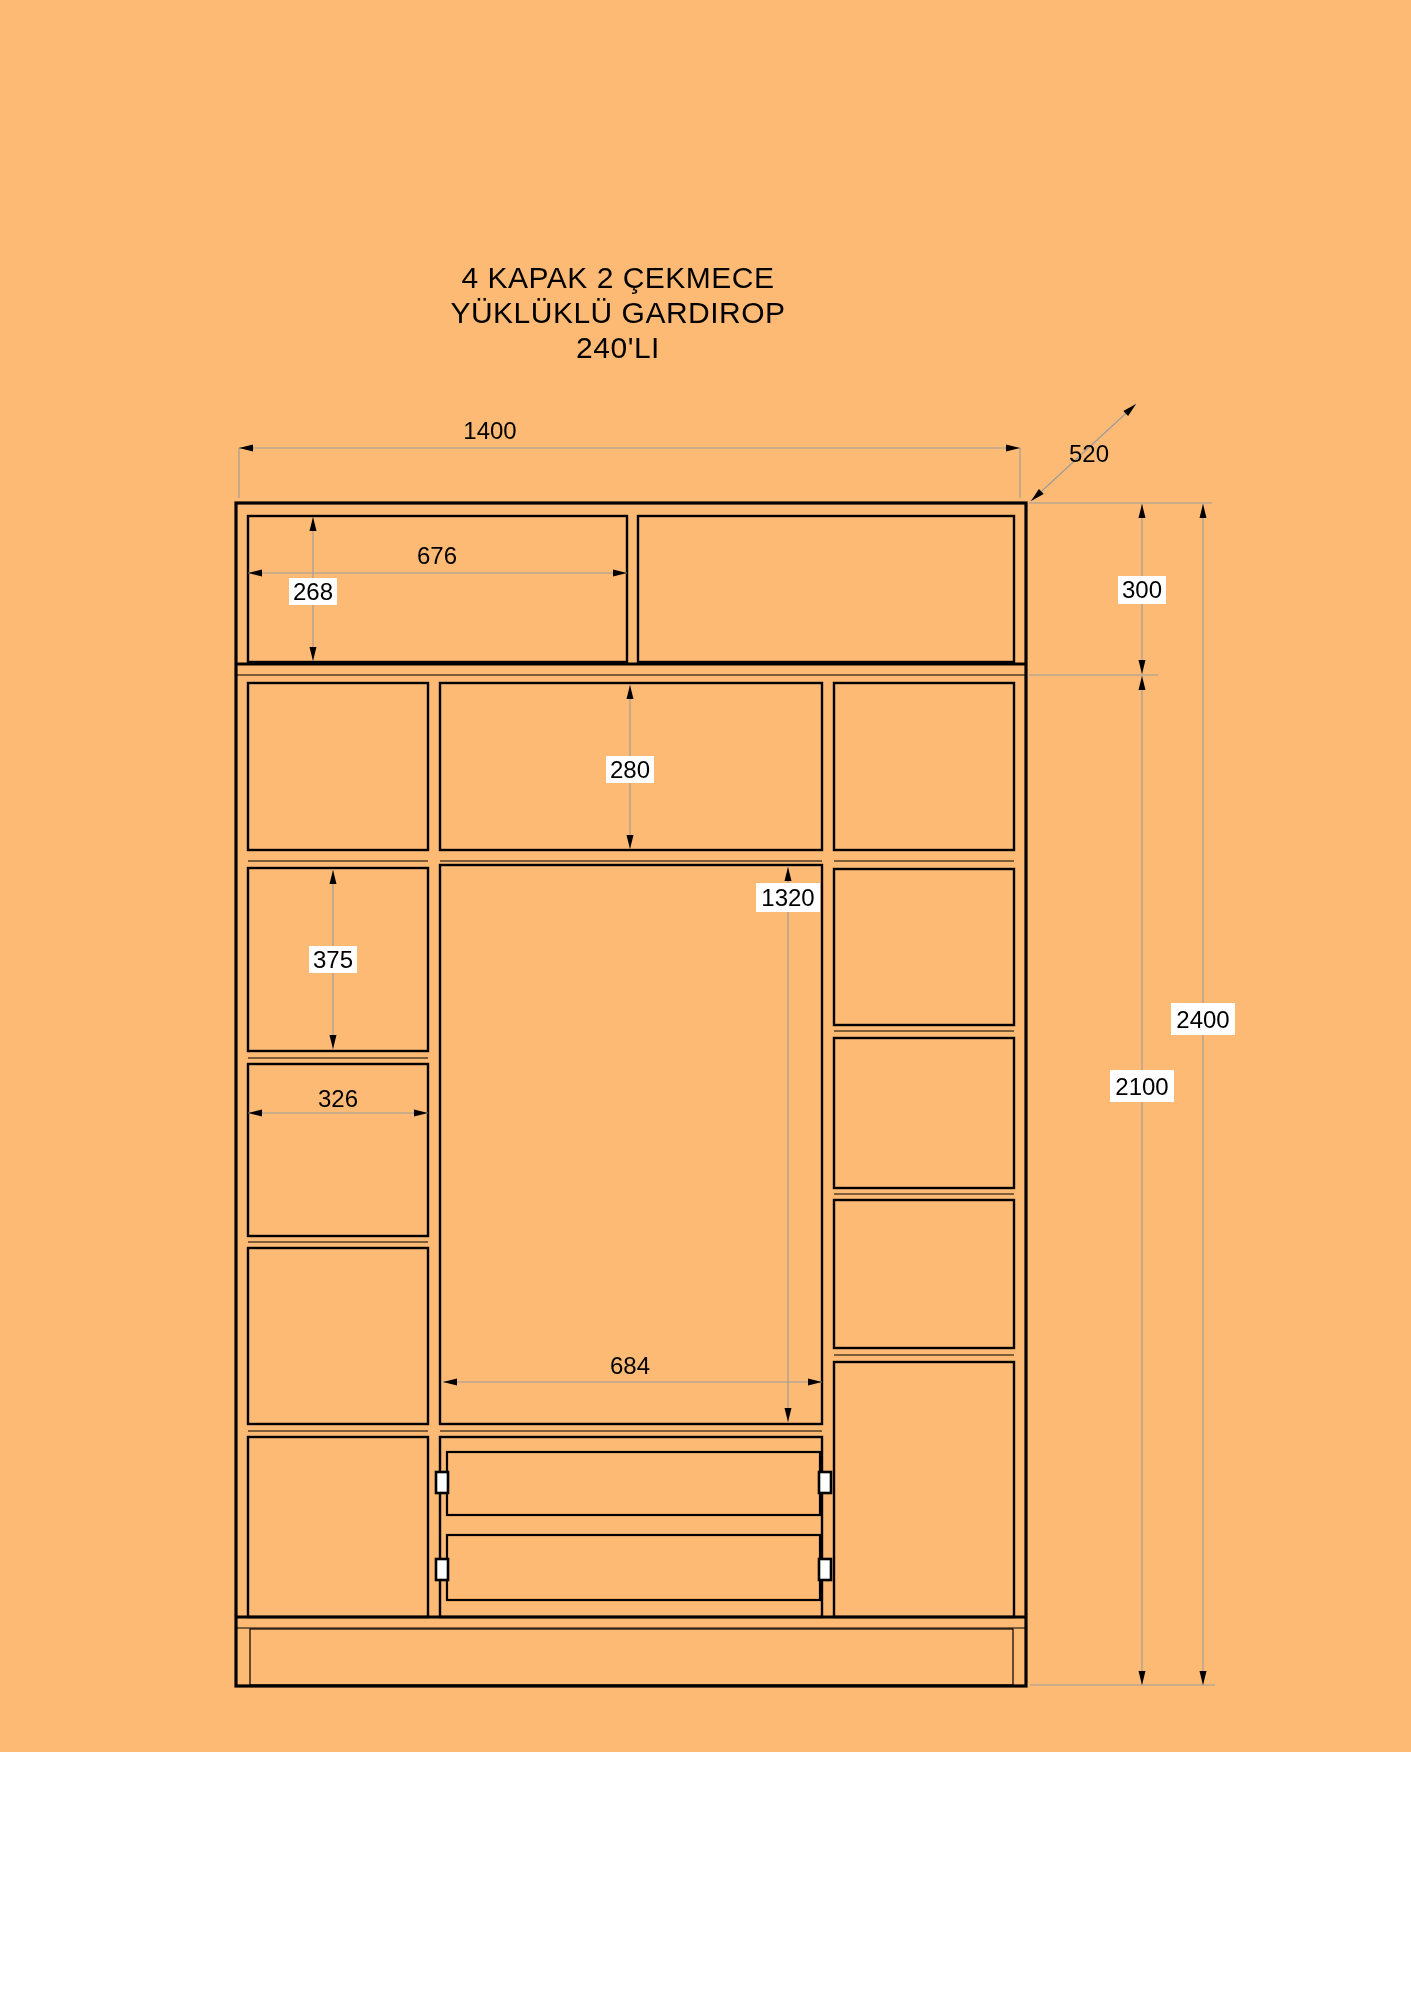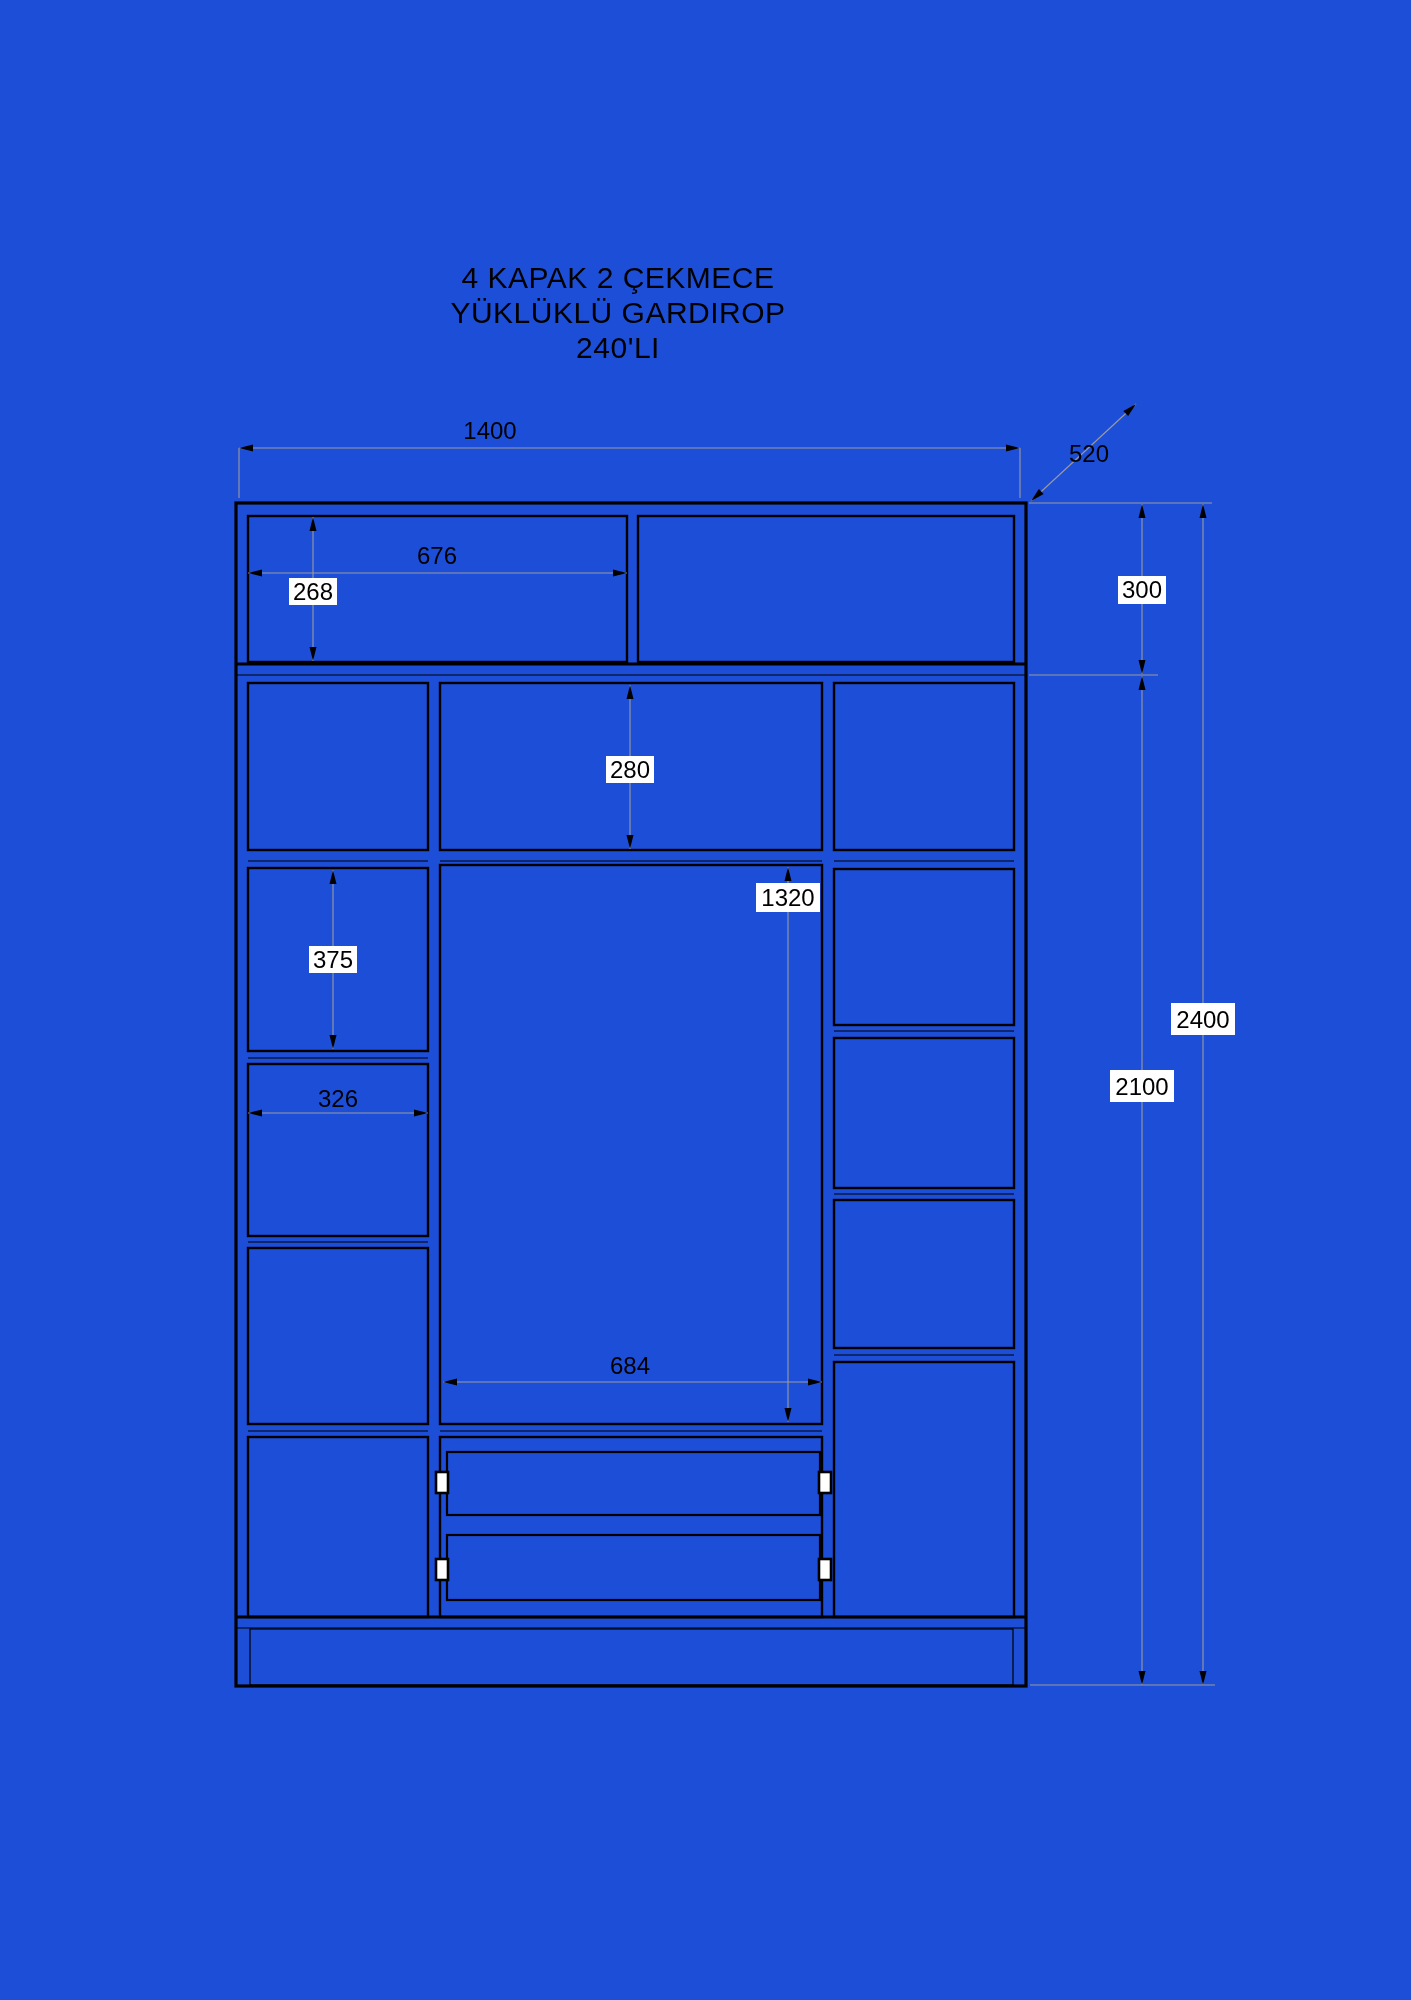--- a/index.html
+++ b/index.html
@@ -1,17 +1,17 @@
 <!DOCTYPE html>
 <html><head>
 <meta charset="utf-8">
 <style>
   html,body{margin:0;padding:0;background:#ffffff;}
   body{font-family:"Liberation Sans", sans-serif;}
-  .stage{position:relative;width:1411px;height:2000px;background:#1d4ed8;overflow:hidden;}
+  .stage{position:relative;width:1411px;height:1752px;background:#fdba74;overflow:hidden;}
   svg text{fill:#000000;}
   .title-text{font-size:30px;letter-spacing:0.5px;}
   .dim-text{font-size:24px;}
 </style>
 </head>
 <body>
 
 <div class="stage">
 <svg width="1411" height="2000" viewBox="0 0 1411 2000" xmlns="http://www.w3.org/2000/svg">
 

